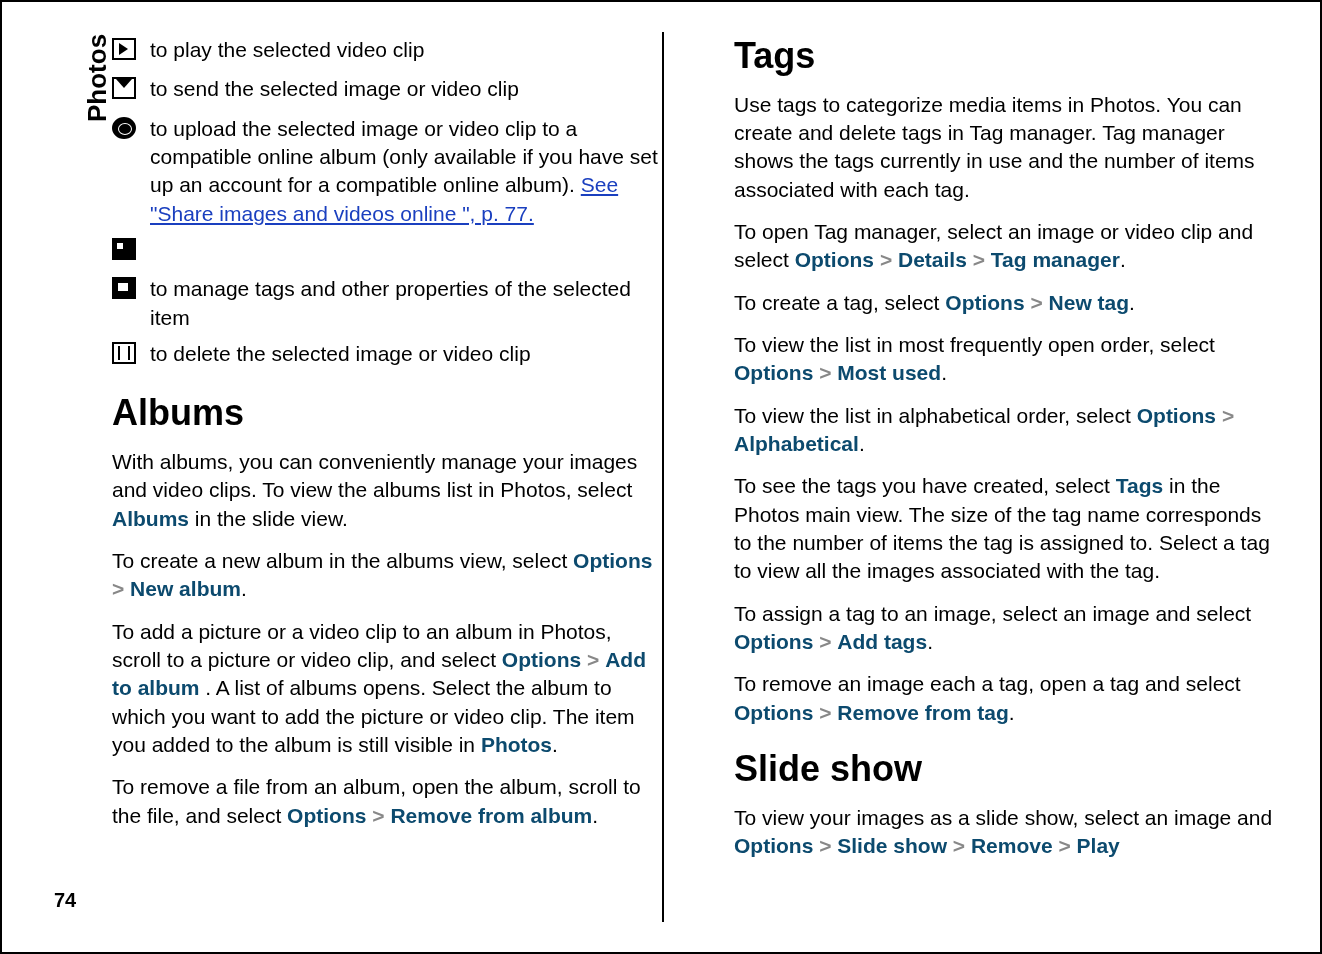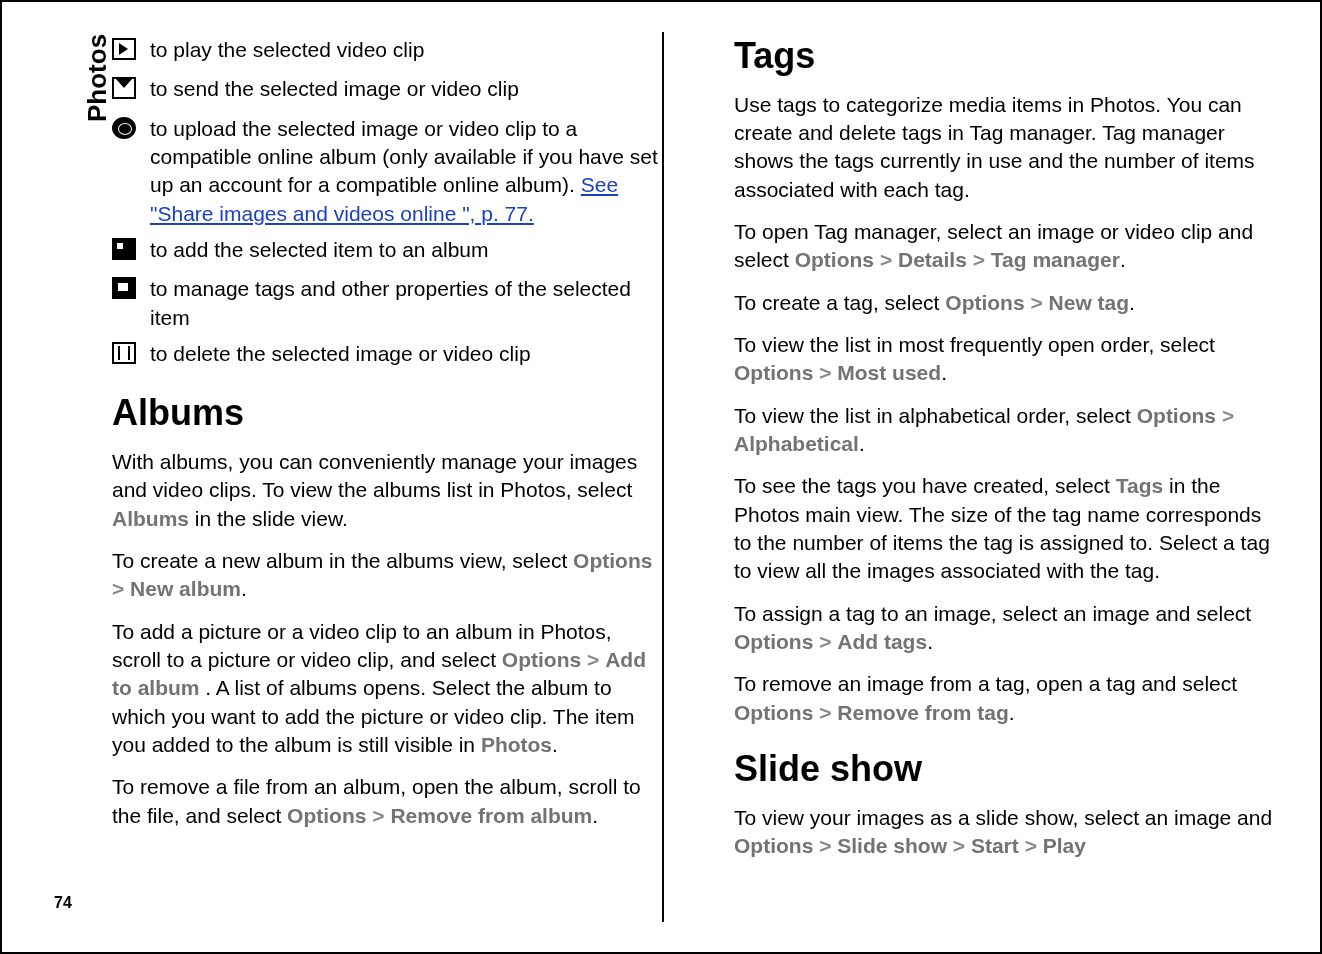--- a/index.html
+++ b/index.html
@@ -35,21 +35,21 @@
     transform-origin: left top;
     font-weight: bold;
     font-size: 26px;
     white-space: nowrap;
   }
   .pageno {
     position: absolute;
     left: 32px;
     bottom: 20px;
     font-weight: bold;
-    font-size: 16px;
+    font-size: 20px;
   }
   .cols {
     margin-left: 80px;
     display: flex;
     gap: 20px;
     height: 100%;
   }
   .col {
     flex: 1 1 50%;
     font-size: 21px;
@@ -118,21 +118,21 @@
   .icon.globe::after{content:"";position:absolute;left:4px;top:4px;width:12px;height:10px;border:1px solid #fff;border-radius:50%;}
   .icon.album { background:#000; }
   .icon.album::after{content:"";position:absolute;право:0;}
   .icon.album::before{content:"";position:absolute;left:3px;top:3px;width:6px;height:6px;background:#fff;}
   .icon.tag { background:#000; }
   .icon.tag::after{content:"";position:absolute;left:4px;top:4px;width:10px;height:8px;background:#fff;}
   .icon.trash {}
   .icon.trash::before{content:"";position:absolute;left:4px;top:2px;bottom:2px;width:2px;background:#000;}
   .icon.trash::after{content:"";position:absolute;right:4px;top:2px;bottom:2px;width:2px;background:#000;}
   .menu {
-    color: #737373;
+    color: #0c4a6e;
     font-weight: bold;
     text-align: right;
   }
   a.link {
     color: #1a3fbf;
     text-decoration: underline;
   }
   .flowtext { flex: 1; }
   .gt { color:#888; font-weight:bold; }
 </style>
@@ -163,21 +163,20 @@
       <div class="iconrow">
         <span class="iconwrap"><span class="icon globe"></span></span>
         <span class="flowtext">
           <span> to upload the selected image or video clip to a compatible online album (only available if you have set up an account for a compatible online album). </span>
           <a href="#" class="link">See "Share images and videos online ", p. 77.</a>
         </span>
       </div>
 
       <div class="iconrow">
         <span class="iconwrap"><span class="icon album"></span></span>
-        <span class="flowtext">to add the selected item to an album</span>
       </div>
 
       <div class="iconrow">
         <span class="iconwrap"><span class="icon tag"></span></span>
         <span class="flowtext">to manage tags and other properties of the selected item</span>
       </div>
 
       <div class="iconrow">
         <span class="iconwrap"><span class="icon trash"></span></span>
         <span class="flowtext">to delete the selected image or video clip</span>
@@ -258,34 +257,34 @@
       </p>
 
       <p>
         <span>To assign a tag to an image, select an image and select </span>
         <span class="menu">Options</span>
         <span class="gt">&gt;</span>
         <span class="menu">Add tags</span><span>.</span>
       </p>
 
       <p>
-        <span>To remove an image from a tag, open a tag and select </span>
+        <span>To remove an image each a tag, open a tag and select </span>
         <span class="menu">Options</span>
         <span class="gt">&gt;</span>
         <span class="menu">Remove from tag</span><span>.</span>
       </p>
 
       <h2>Slide show</h2>
 
       <p>
         <span>To view your images as a slide show, select an image and </span>
         <span class="menu">Options</span>
         <span class="gt">&gt;</span>
         <span class="menu">Slide show</span>
         <span class="gt">&gt;</span>
-        <span class="menu">Start</span>
+        <span class="menu">Remove</span>
         <span class="gt">&gt;</span>
         <span class="menu">Play</span>
       </p>
 
     </div>
   </div>
 </div>
 
 </body></html>

